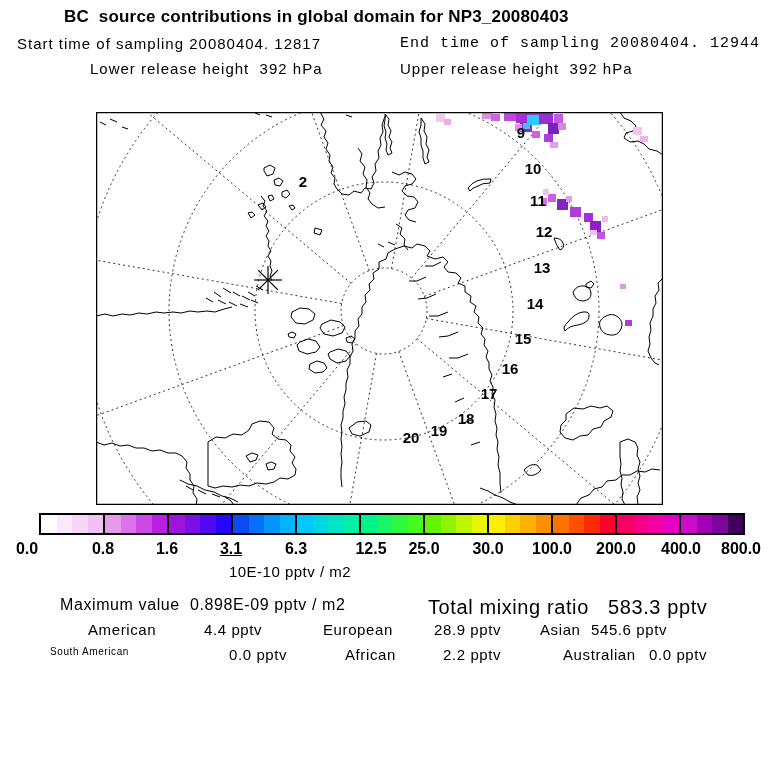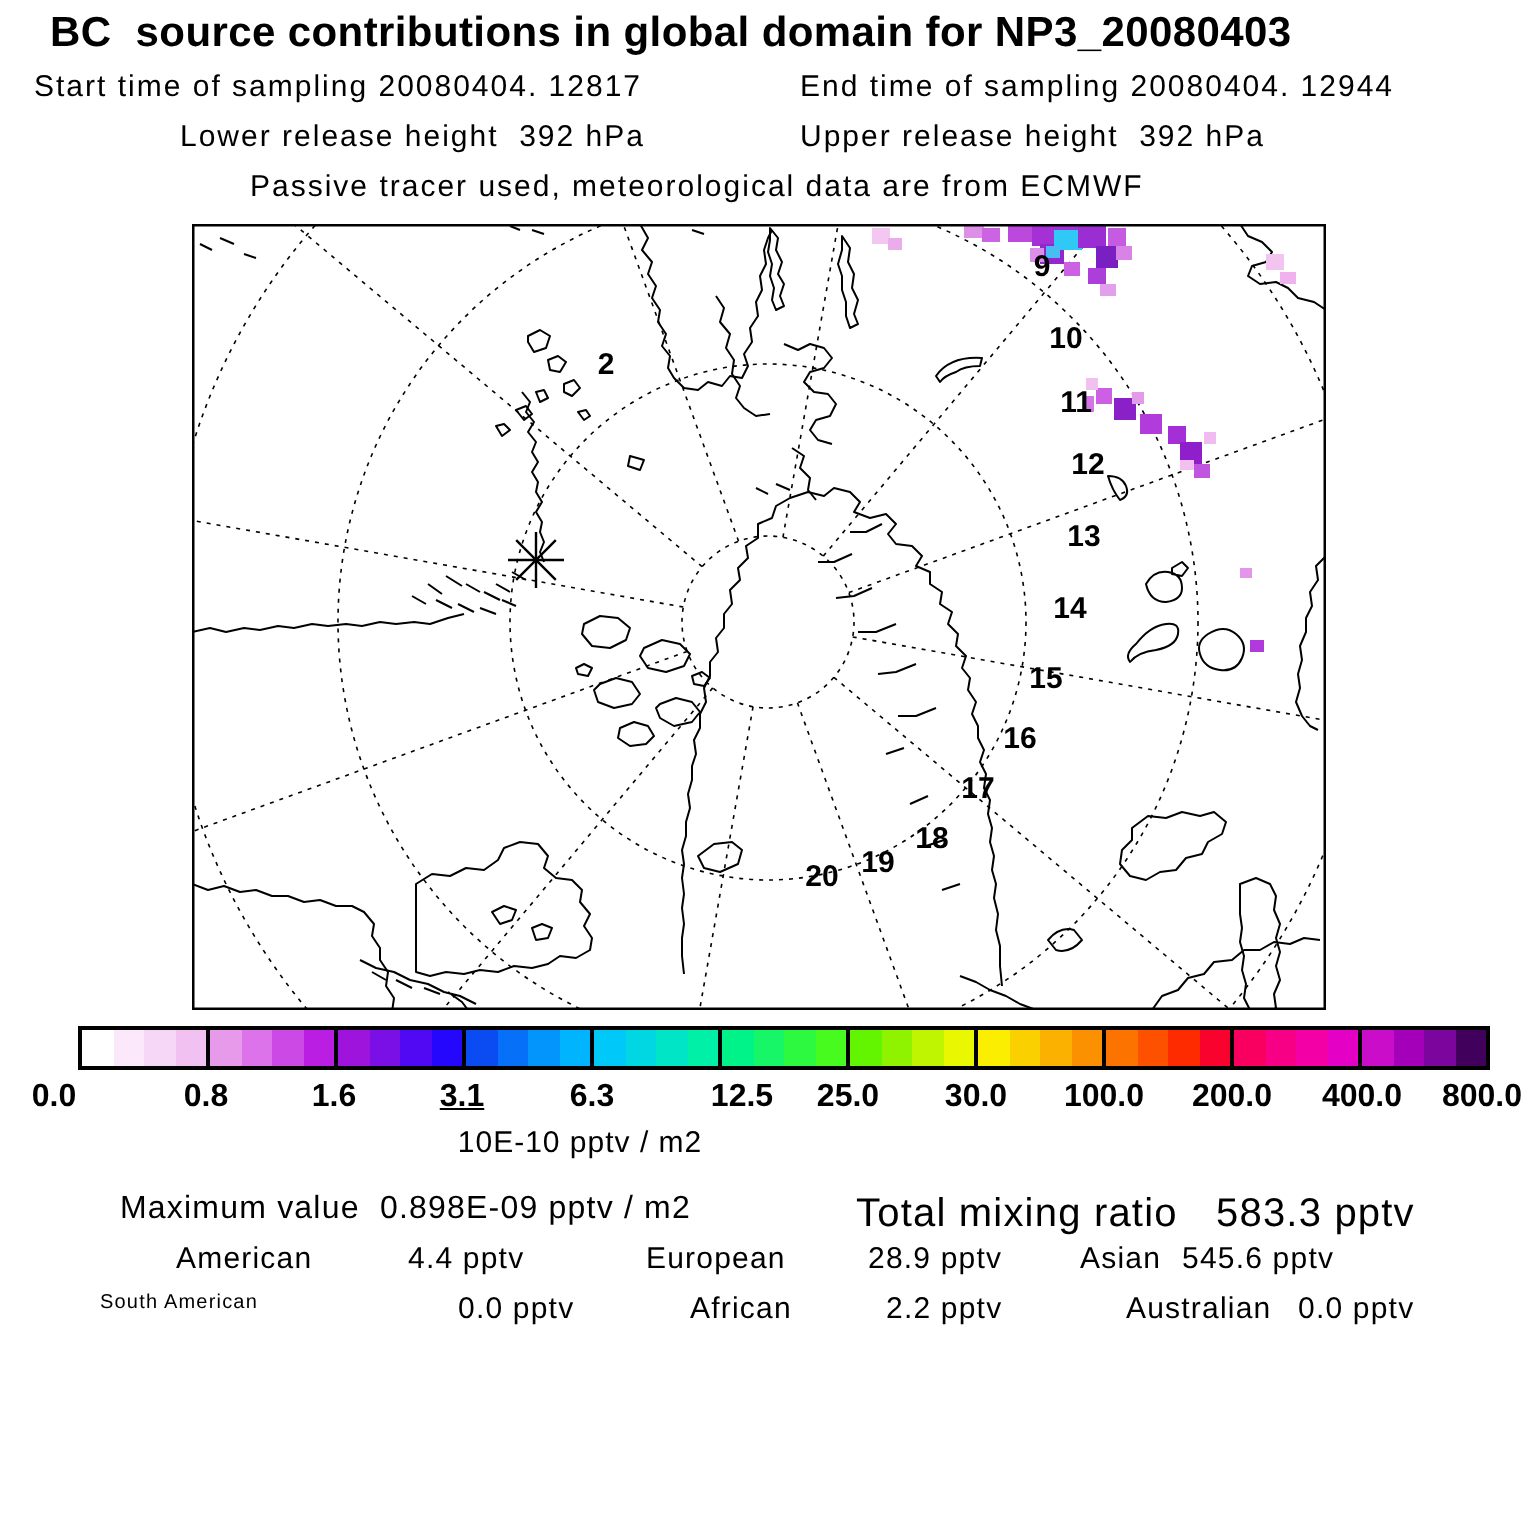--- a/index.html
+++ b/index.html
@@ -1,44 +1,43 @@
 <!DOCTYPE html>
 <html><head>
 <meta charset="utf-8">
 <style>
   html,body { margin:0; padding:0; background:#fff; }
   .canvas {
     position:relative; width:768px; height:768px; background:#ffffff;
     font-family:"Liberation Sans", sans-serif; color:#000; overflow:hidden;
   }
   .t { position:absolute; white-space:pre; font-size:15px; letter-spacing:1px; line-height:17px; }
-  .title { font-weight:bold; font-size:21px; letter-spacing:0.2px; }
+  .title { font-weight:bold; font-size:17px; letter-spacing:0.2px;margin-left:39px; }
   .unit { font-size:15px; letter-spacing:0.5px; left:290px; top:563px; transform:translateX(-50%); }
   #map { position:absolute; left:96px; top:112px; }
   #map text { font-family:"Liberation Sans", sans-serif; font-weight:bold; font-size:15px; fill:#000; }
   #colorbar {
     position:absolute; left:39px; top:513px; width:706px; height:22px;
     display:flex; border:2px solid #000; box-sizing:border-box; background:#fff;
   }
   .cb-seg { flex:1; display:flex; border-right:2px solid #000; }
   .cb-seg:last-child { border-right:none; }
   .cb-cell { flex:1; }
   .cb-tick { position:absolute; transform:translateX(-50%); font-weight:bold; font-size:16px; white-space:pre; }
   .stat { position:absolute; white-space:pre; letter-spacing:0.6px; }
 </style>
 </head>
 <body>
 
 <div class="canvas">
   <div class="t title" style="left:25px; top:8px;">BC  source contributions in global domain for NP3_20080403</div>
   <div class="t" style="left:17px; top:35px;">Start time of sampling 20080404. 12817</div>
-  <div class="t" style="left:400px; top:35px;">End time of sampling 20080404. 12944</div>
+  <div class="t" style="left:400px; top:35px;font-family:Liberation Mono, monospace;">End time of sampling 20080404. 12944</div>
   <div class="t" style="left:90px; top:60px;">Lower release height  392 hPa</div>
   <div class="t" style="left:400px; top:60px;">Upper release height  392 hPa</div>
-  <div class="t" style="left:125px; top:85px;">Passive tracer used, meteorological data are from ECMWF</div>
 
   <svg id="map" width="567" height="393" viewBox="0 0 567 393">
     <defs>
       <clipPath id="mclip">
           <rect x="0" y="0" width="567" height="393"></rect>
         </clipPath>
     </defs>
     <g id="g-grat" clip-path="url(#mclip)" fill="none" stroke="#000" stroke-width="0.8" stroke-dasharray="2,3">
         <circle cx="288" cy="199" r="43"></circle>
         <circle cx="288" cy="199" r="129"></circle>

